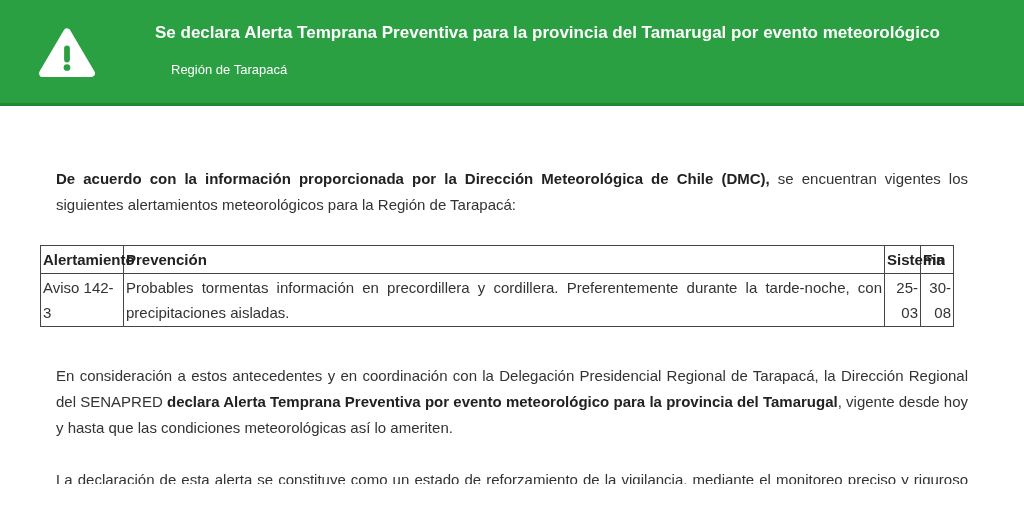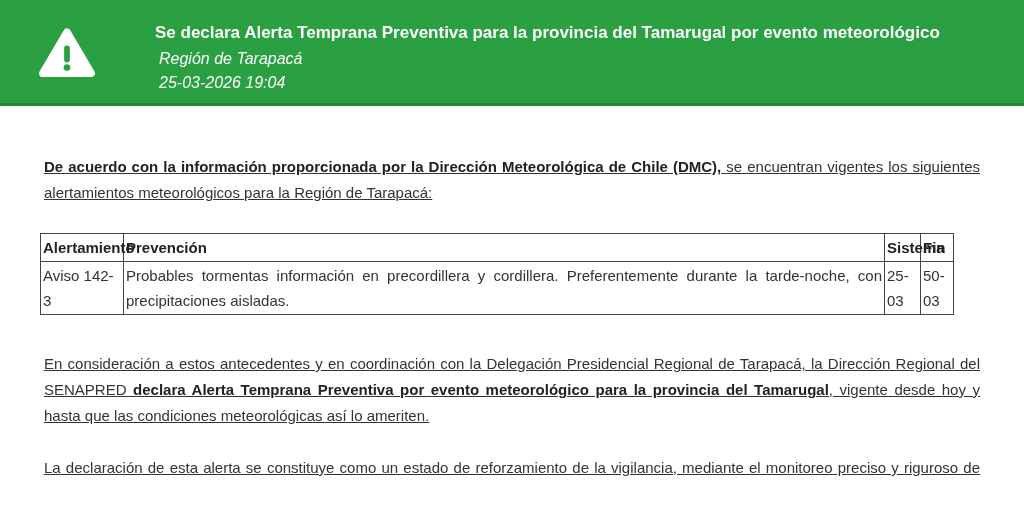--- a/index.html
+++ b/index.html
@@ -32,35 +32,33 @@
     margin: 22px 30px 0 58px;
     color: #ffffff;
   }
   .banner-title {
     font-size: 17px;
     font-weight: bold;
     line-height: 22px;
     margin: 0 0 5px 0;
   }
   .banner-sub {
-    font-size: 16px;
+    font-size: 13px;
     line-height: 20px;
-    margin: 4px;
-    font-style: italic;
+    margin: 16px;
   }
   
   .content {
     padding: 44px 40px 0 40px;
   }
   .para {
     font-size: 15px;
     line-height: 26px;
     text-align: justify;
-    margin: 4px;
-    text-decoration: underline;
+    margin: 16px;
   }
   .para b { color: #222222; }
   
   table.alerts {
     border-collapse: collapse;
     table-layout: fixed;
     width: 913px;
     margin-top: 27px;
     font-size: 15px;
     color: #333333;
@@ -71,42 +69,41 @@
     line-height: 25px;
     vertical-align: middle;
   }
   table.alerts th { text-align: left; color: #222222; }
   col.c-alert { width: 83px; }
   col.c-prog  { width: 761px; }
   col.c-ini   { width: 36px; }
   col.c-fin   { width: 33px; }
   td.cell-alert { text-align: left; }
   td.cell-prog  { text-align: justify; }
-  th.h-ini, th.h-fin, td.cell-ini, td.cell-fin { text-align: left; }
+  th.h-ini, th.h-fin, td.cell-ini, td.cell-fin { text-align: right; }
   
   .para-2 { margin-top: 36px; }
   .para-3 { margin-top: 26px; }
 </style>
 </head>
 <body>
 
 <div class="page">
 
   <header class="banner">
     <div class="banner-icon-wrap">
       <svg width="60" height="60" viewBox="0 0 100 100" aria-hidden="true">
         <path d="M50 14 L90 82 L10 82 Z" fill="#ffffff" stroke="#ffffff" stroke-width="13" stroke-linejoin="round"></path>
         <rect x="45.2" y="36" width="9.6" height="28" rx="4.8" fill="#2aa042"></rect>
         <circle cx="50" cy="72.5" r="5.6" fill="#2aa042"></circle>
       </svg>
     </div>
     <div class="banner-text">
       <p class="banner-title">Se declara Alerta Temprana Preventiva para la provincia del Tamarugal por evento meteorológico</p>
       <p class="banner-sub">Región de Tarapacá</p>
-      <p class="banner-sub">25-03-2026 19:04</p>
     </div>
   </header>
 
   <main class="content">
 
     <p class="para para-1"><b>De acuerdo con la información proporcionada por la Dirección Meteorológica de Chile (DMC),</b><span> se encuentran vigentes los siguientes alertamientos meteorológicos para la Región de Tarapacá:</span></p>
 
     <table class="alerts">
       <colgroup>
         <col class="c-alert">
@@ -120,21 +117,21 @@
           <th>Prevención</th>
           <th class="h-ini">Sistema</th>
           <th class="h-fin">Fin</th>
         </tr>
       </thead>
       <tbody>
         <tr>
           <td class="cell-alert">Aviso 142-3</td>
           <td class="cell-prog">Probables tormentas información en precordillera y cordillera. Preferentemente durante la tarde-noche, con precipitaciones aisladas.</td>
           <td class="cell-ini">25-03</td>
-          <td class="cell-fin">50-03</td>
+          <td class="cell-fin">30-08</td>
         </tr>
       </tbody>
     </table>
 
     <p class="para para-2"><span>En consideración a estos antecedentes y en coordinación con la Delegación Presidencial Regional de Tarapacá, la Dirección Regional del SENAPRED </span><b>declara Alerta Temprana Preventiva por evento meteorológico para la provincia del Tamarugal</b><span>, vigente desde hoy y hasta que las condiciones meteorológicas así lo ameriten.</span></p>
 
     <p class="para para-3">La declaración de esta alerta se constituye como un estado de reforzamiento de la vigilancia, mediante el monitoreo preciso y riguroso de las condiciones de riesgo y las respectivas vulnerabilidades asociadas a la amenaza, coordinando y activando al Sistema Nacional de Prevención y Respuesta ante Desastres (SINAPRED) con el fin de actuar oportunamente frente a eventuales situaciones de emergencia.</p>
 
   </main>
 </div>

